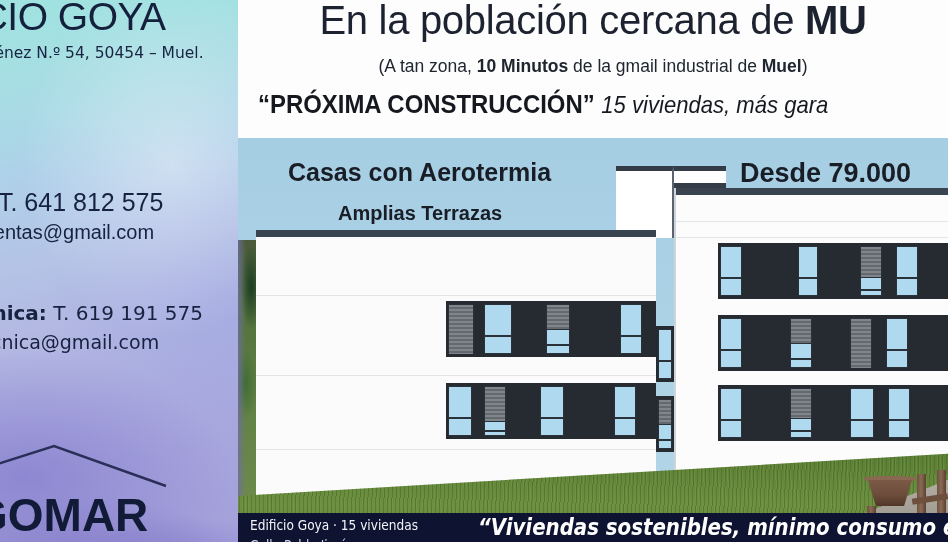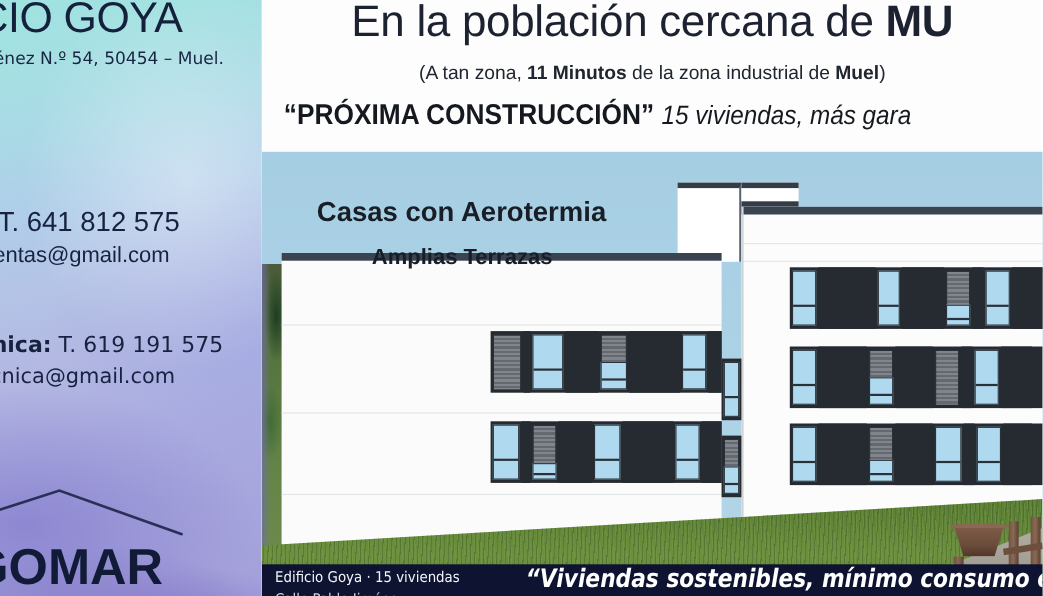--- a/index.html
+++ b/index.html
@@ -249,21 +249,21 @@
   }
   .cap-quote {
     position: absolute; left: 240px; top: 1px;
     font-size: 23px; font-style: italic; font-weight: 700; color: #ffffff;
     white-space: nowrap; font-family: "DejaVu Sans", sans-serif;
     transform: scaleX(0.86); transform-origin: left top;
   }
 
   
   .ov {
-    position: absolute; color: #181d26; white-space: nowrap; font-weight: 700; margin-top: 21px;
+    position: absolute; color: #181d26; white-space: nowrap; font-weight: 700;
   }
   #ov-aero { left: 50px; top: 20px; font-size: 25px; }
   #ov-terr { left: 100px; top: 64px; font-size: 20px; }
   #ov-price { left: 502px; top: 20px; font-size: 27px; }
 </style>
 </head>
 <body>
 
 <div id="stage">
 
@@ -294,21 +294,21 @@
     <div class="sb-brand">GOMAR</div>
   </div>
 
   <div id="flyer">
 
     <div id="hdr">
       <div class="hl1">
         <span>En la población cercana de </span><b>MU</b>
       </div>
       <div class="hl2">
-        <span>(A tan zona, </span><b>11 Minutos</b><span> de la zona industrial de </span><b>Muel</b><span>)</span>
+        <span>(A tan zona, </span><b>10 Minutos</b><span> de la gmail industrial de </span><b>Muel</b><span>)</span>
       </div>
       <div class="hl3">
         <span>“PRÓXIMA CONSTRUCCIÓN”</span>
         <span class="ital">15 viviendas, más gara</span>
       </div>
     </div>
 
     <div id="render">
 
       <div id="veg-left"></div>
@@ -447,20 +447,21 @@
       <div id="path"></div>
       <div id="planter-rim"></div>
       <div id="planter"></div>
       <div class="post" id="post1"></div>
       <div class="post" id="post2"></div>
       <div class="post" id="post3"></div>
       <div id="rail"></div>
 
       <div class="ov" id="ov-aero">Casas con Aerotermia</div>
       <div class="ov" id="ov-terr">Amplias Terrazas</div>
+      <div class="ov" id="ov-price">Desde 79.000</div>
 
       <div id="caption">
         <div class="cap-left">Edificio Goya · 15 viviendas</div>
         <div class="cap-left2">Calle Pablo Jiménez</div>
         <div class="cap-quote">“Viviendas sostenibles, mínimo consumo ene</div>
       </div>
 
     </div>
   </div>
 </div>

